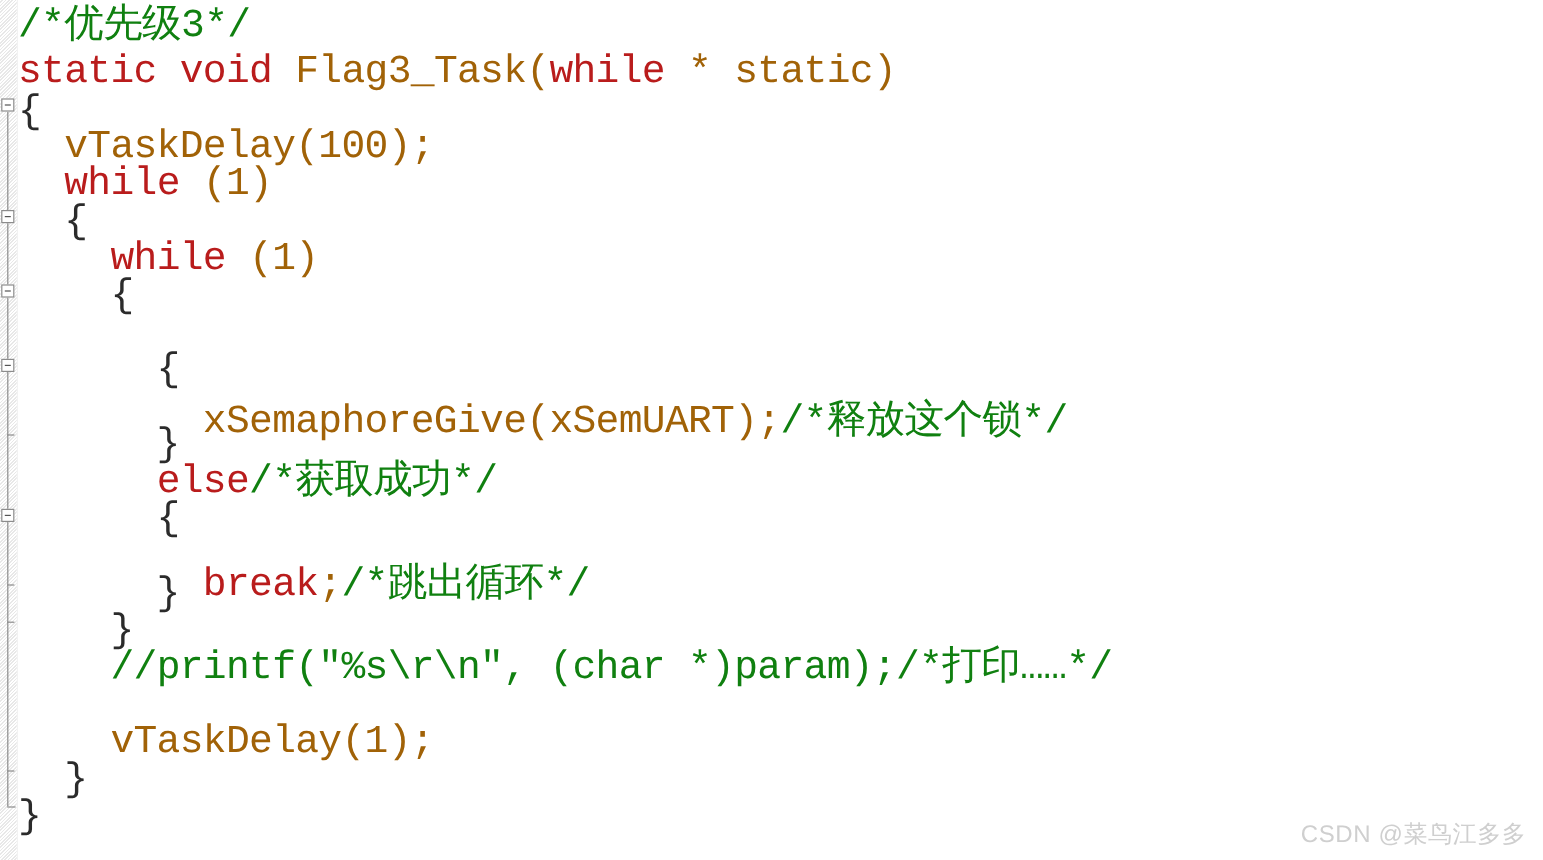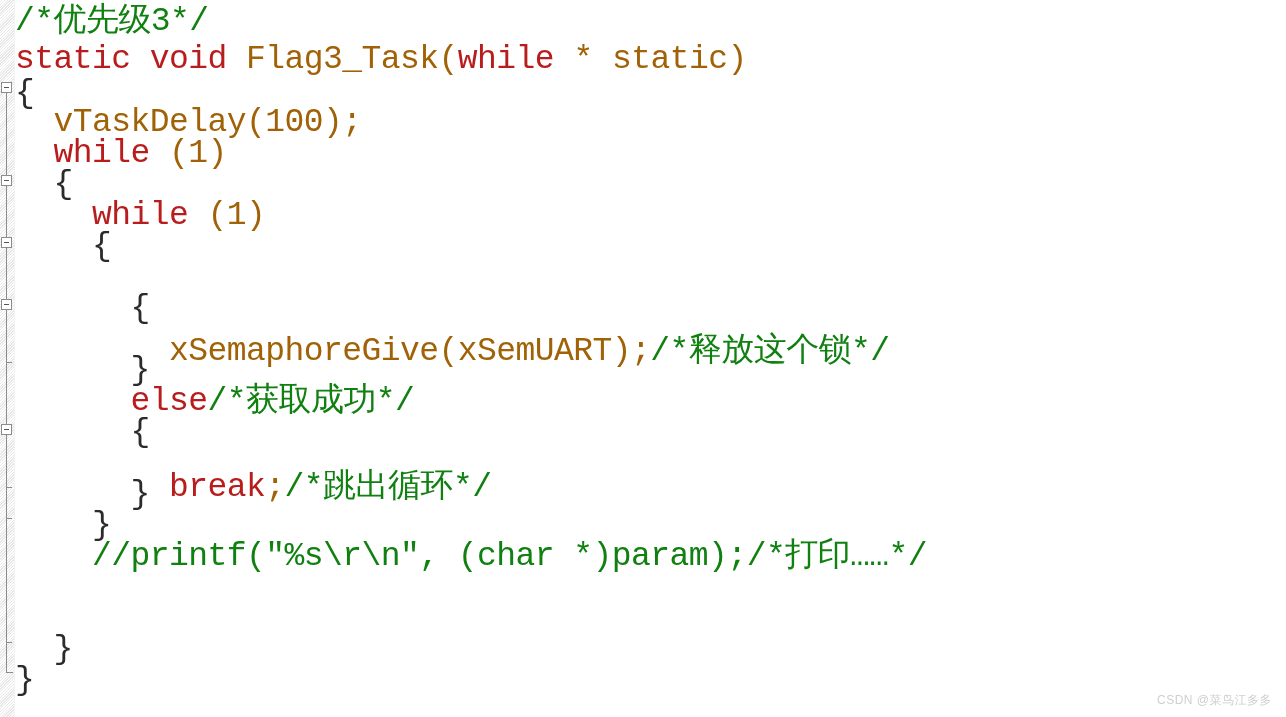--- a/index.html
+++ b/index.html
@@ -111,21 +111,21 @@
   .t-num     { color: #a16207; margin-top: 32px; }
   .t-plain   { color: #a16207; }
   .t-brace   { color: #2b2b2b; }
 
   
   .watermark {
     position: absolute;
     right: 14px;
     bottom: 8px;
     font-family: "Liberation Sans", sans-serif;
-    font-size: 12px;
+    font-size: 20px;
     color: #cfcfcf;
     letter-spacing: 0.5px;
     white-space: nowrap;
     user-select: none;
   }
 </style>
 </head>
 <body>
 
 <div id="editor">
@@ -157,19 +157,20 @@
       <div class="code-line" style="top: 231px;"><span class="t-brace">    {</span></div>
       <div class="code-line" style="top: 293px;"><span class="t-brace">      {</span></div>
       <div class="code-line" style="top: 336px;"><span class="t-plain">        xSemaphoreGive(xSemUART);</span><span class="t-cmt">/*释放这个锁*/</span></div>
       <div class="code-line" style="top: 355px;"><span class="t-brace">      }</span></div>
       <div class="code-line" style="top: 386px;"><span class="t-plain">      </span><span class="t-kw">else</span><span class="t-cmt">/*获取成功*/</span></div>
       <div class="code-line" style="top: 417px;"><span class="t-brace">      {</span></div>
       <div class="code-line" style="top: 472px;"><span class="t-plain">        </span><span class="t-kw">break</span><span class="t-plain">;</span><span class="t-cmt">/*跳出循环*/</span></div>
       <div class="code-line" style="top: 479px;"><span class="t-brace">      }</span></div>
       <div class="code-line" style="top: 510px;"><span class="t-brace">    }</span></div>
       <div class="code-line" style="top: 541px;"><span class="t-plain">    </span><span class="t-cmt">//printf("%s\r\n", (char *)param);/*打印……*/</span></div>
+      <div class="code-line" style="top: 603px;"><span class="t-plain">    vTaskDelay(</span><span class="t-num">1</span><span class="t-plain">);</span></div>
       <div class="code-line" style="top: 634px;"><span class="t-brace">  }</span></div>
       <div class="code-line" style="top: 665px;"><span class="t-brace">}</span></div>
     </div>
 
   <div class="watermark">CSDN @菜鸟江多多</div>
 
 </div>
 
 </body></html>

